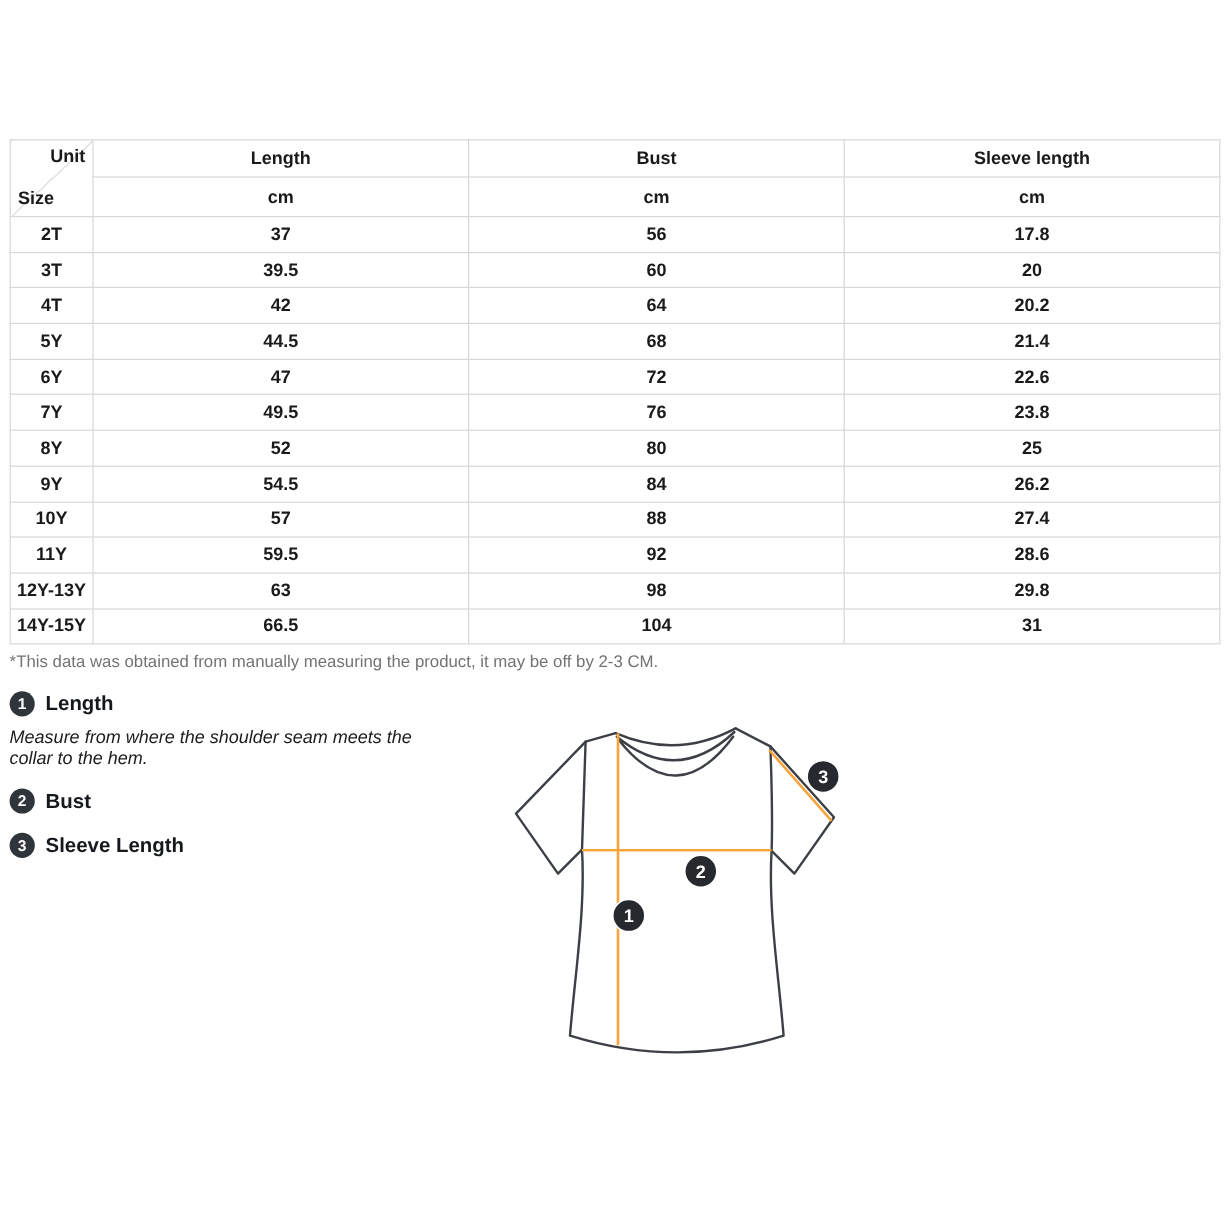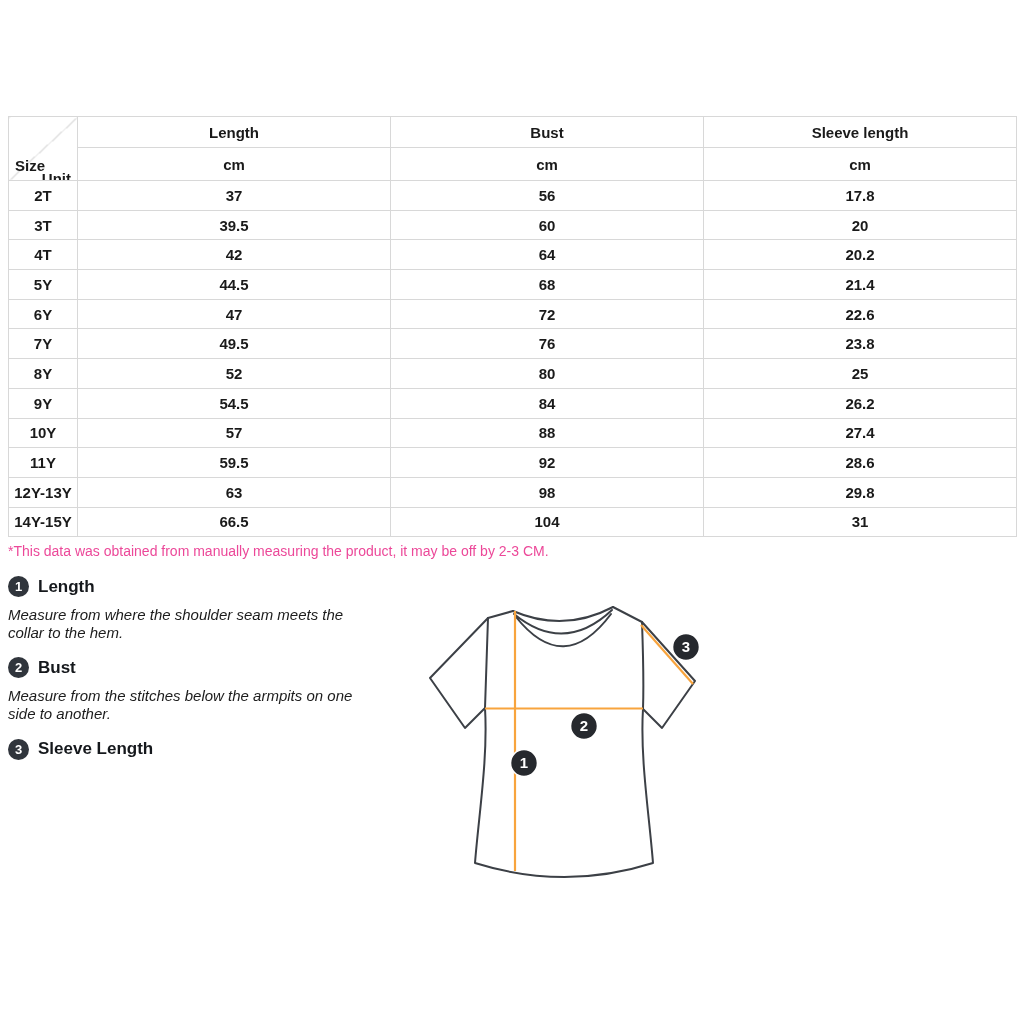--- a/index.html
+++ b/index.html
@@ -45,28 +45,28 @@
     border-top:none;
     border-left:none;
     position:relative;
     background:
       linear-gradient(to bottom right,
         transparent calc(50% - 0.6px),
         #dfdfdf calc(50% - 0.6px),
         #dfdfdf calc(50% + 0.6px),
         transparent calc(50% + 0.6px));
   }
-  td.diag .corner-unit{position:absolute;top:5px;right:6px;font-size:15px;margin-top:48px;}
+  td.diag .corner-unit{position:absolute;top:5px;right:6px;font-size:15px;}
   td.diag .corner-size{position:absolute;bottom:6px;left:6px;font-size:15px;}
 
   
   .footnote{
     font-size:14px;
     font-weight:normal;
-    color:#ec4899;
+    color:#737373;
     margin:5px 0 0 0;
     line-height:18px;
   }
 
   
   .measure-heading{
     font-size:21px;
     font-weight:bold;
     color:#111;
     margin:20px 0 0 0;
@@ -223,21 +223,20 @@
       <span class="item-label">Length</span>
     </div>
     <p class="item-desc">Measure from where the shoulder seam meets the collar to the hem.</p>
   </div>
 
   <div class="measure-item">
     <div class="item-header">
       <span class="num-badge">2</span>
       <span class="item-label">Bust</span>
     </div>
-    <p class="item-desc">Measure from the stitches below the armpits on one side to another.</p>
   </div>
 
   <div class="measure-item">
     <div class="item-header">
       <span class="num-badge">3</span>
       <span class="item-label">Sleeve Length</span>
     </div>
   </div>
 
 </div>

